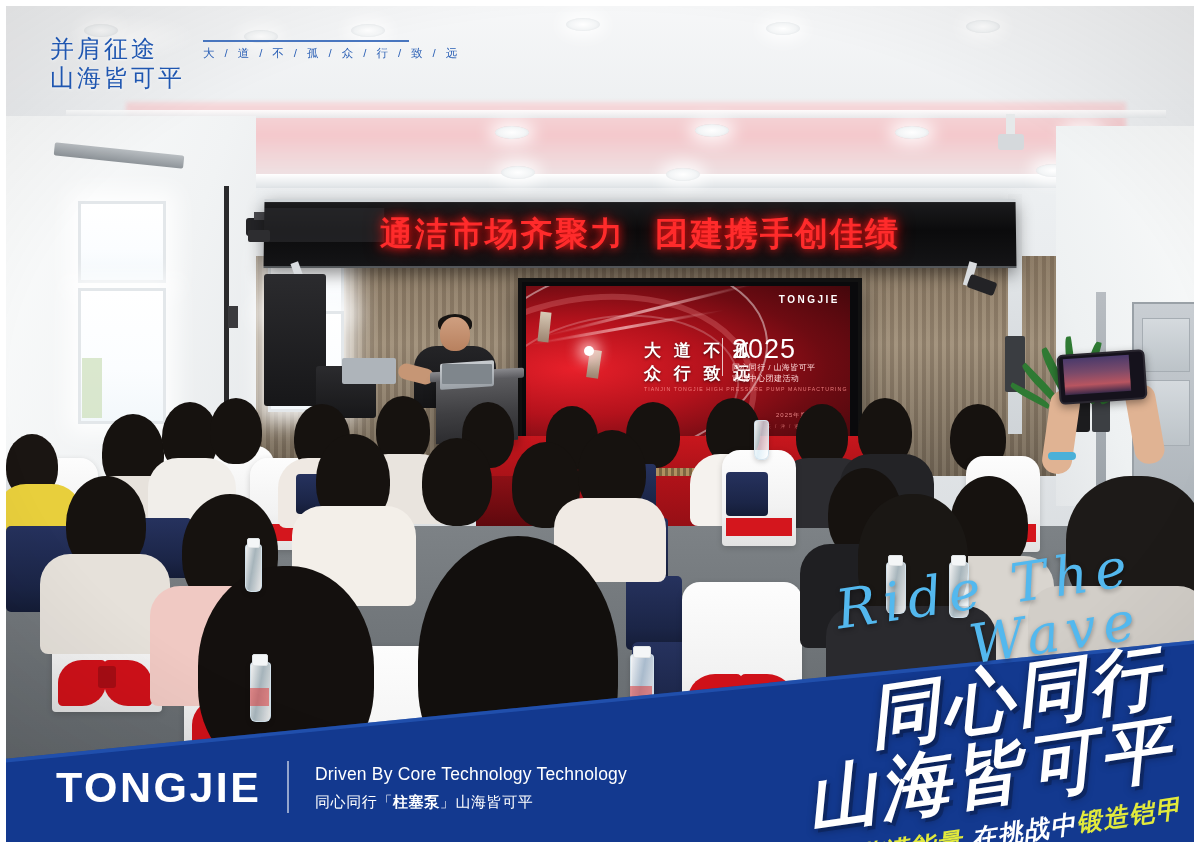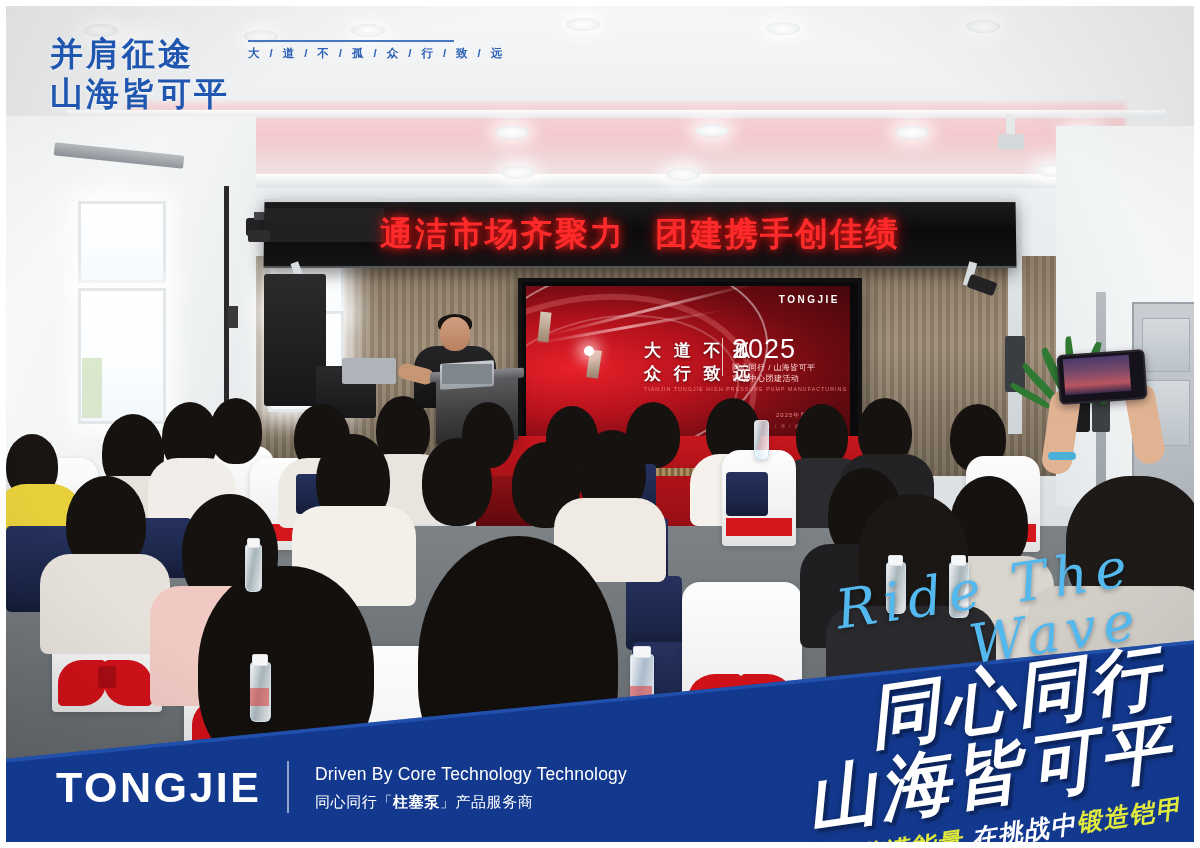--- a/index.html
+++ b/index.html
@@ -157,28 +157,28 @@
   .phone-scr{position:absolute;left:1058px;top:351px;width:66px;height:36px;
     background:linear-gradient(180deg,#4a3a6b 0%,#7a4a6a 40%,#b85560 75%,#3c2a4a 100%);
     transform:rotate(-4deg);}
   .hand{position:absolute;background:#e0b393;border-radius:14px;}
 
   
   .spkbox{position:absolute;background:linear-gradient(180deg,#2b2b2e,#171719);border-radius:3px;}
 
   
   .hdr{position:absolute;left:44px;top:28px;display:flex;align-items:flex-start;gap:18px;z-index:40;}
-  .hdr-cn{color:#1f56b0;font-size:33px;font-weight:bold;line-height:1.22;letter-spacing:3px;
+  .hdr-cn{color:#1f56b0;font-size:24px;font-weight:normal;line-height:1.22;letter-spacing:3px;
     text-shadow:0 1px 2px rgba(255,255,255,.55);}
   .hdr-right{padding-top:3px;}
   .hdr-title{color:#1f56b0;font-size:20px;font-weight:bold;letter-spacing:.5px;line-height:1.15;
     text-shadow:0 1px 2px rgba(255,255,255,.5);}
   .hdr-eng{color:#1f56b0;font-size:17.5px;font-weight:bold;letter-spacing:1.3px;line-height:1.3;}
   .hdr-rule{height:2px;background:#2a5fb5;margin:3px 0 4px 0;width:206px;opacity:.85;}
-  .hdr-dots{color:#2a5fb5;font-size:11.5px;font-weight:bold;letter-spacing:3.4px;}
+  .hdr-dots{color:#2a5fb5;font-size:11.5px;font-weight:normal;letter-spacing:3.4px;}
 
   
   .band{position:absolute;left:0;bottom:0;width:1200px;height:260px;z-index:30;
     background:#13398f;
     clip-path:polygon(0 68%, 100% 22%, 100% 100%, 0 100%);}
   .band-edge{position:absolute;left:0;bottom:0;width:1200px;height:260px;z-index:31;
     background:#2b63c4;opacity:.55;
     clip-path:polygon(0 68%, 100% 22%, 100% 23.4%, 0 69.4%);}
 
   
@@ -474,17 +474,17 @@
     <div class="hl1">同心同行</div>
     <div class="hl2">山海皆可平</div>
     <div class="hl-sub"><span>在欢愉里</span><em>蓄满能量</em> <span>在挑战中</span><em>锻造铠甲</em></div>
   </div>
 
   <div class="brand">
     <div class="brand-name">TONGJIE</div>
     <div class="brand-sep"></div>
     <div>
       <div class="brand-txt-en">Driven By Core Technology Technology</div>
-      <div class="brand-txt-cn"><span>同心同行「</span><b>柱塞泵</b><span>」产品服务商</span></div>
+      <div class="brand-txt-cn"><span>同心同行「</span><b>柱塞泵</b><span>」山海皆可平</span></div>
     </div>
   </div>
 
 </div>
 
 </body></html>

